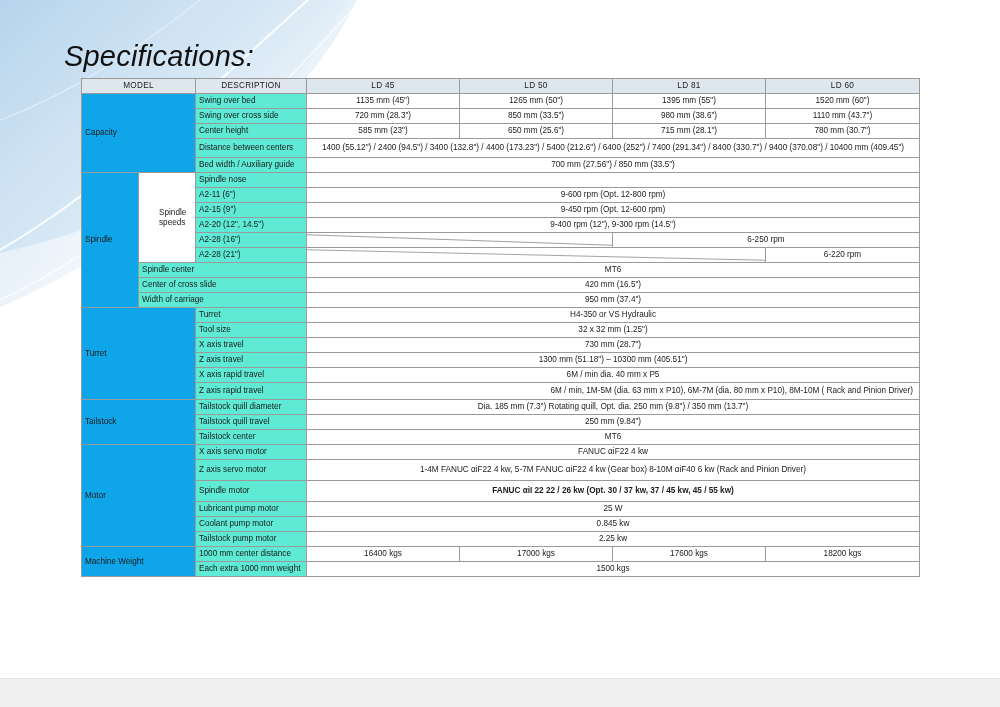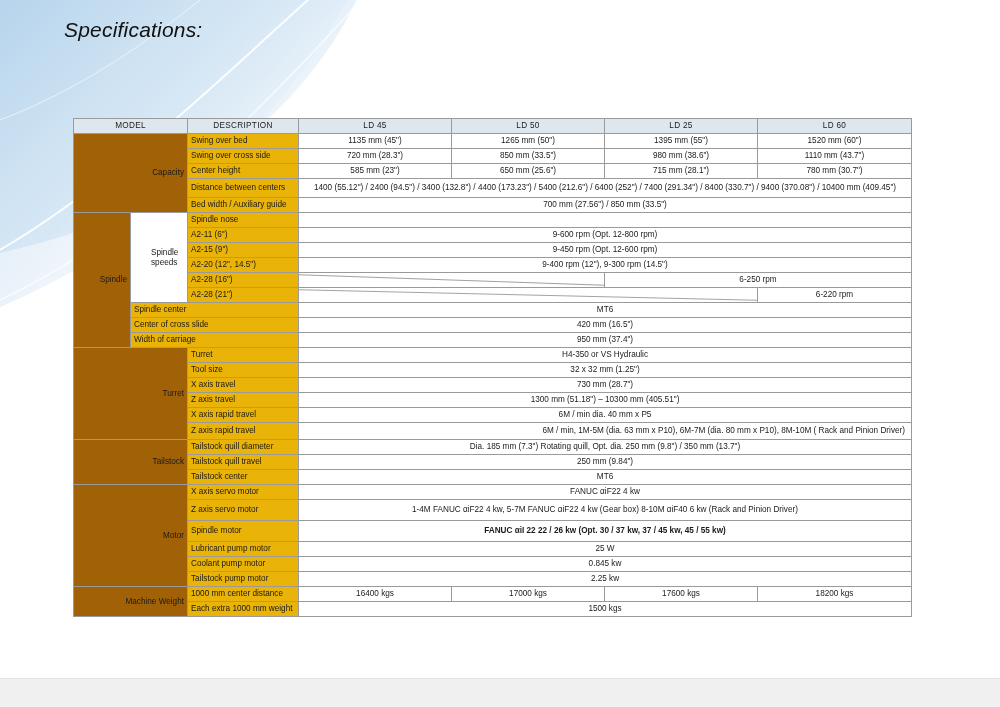--- a/index.html
+++ b/index.html
@@ -51,36 +51,35 @@
     left: 0; bottom: 0;
     width: 1000px; height: 28px;
     background: #f0f0f0;
     border-top: 1px solid #e2e2e2;
     z-index: 0;
   }
 
   .slide-title {
     position: absolute;
     left: 64px;
-    top: 18px;
-    font-size: 21px;
+    top: 40px;
+    font-size: 29px;
     font-style: italic;
     color: #111111;
     z-index: 3;
     letter-spacing: 0.2px;
   }
 
   .table-wrap {
     position: absolute;
-    left: 73px;
+    left: 81px;
     top: 78px;
     width: 838px;
     z-index: 3;
     background: #ffffff;
-    margin-top: 40px;
   }
 
   table.spec {
     border-collapse: collapse;
     width: 838px;
     table-layout: fixed;
     background: #ffffff;
   }
   table.spec td, table.spec th {
     border: 1px solid #9a9a9a;
@@ -93,29 +92,29 @@
   }
   .hdr td {
     background: #dfe7ee;
     font-weight: bold;
     text-align: center;
     font-size: 8.6px;
     letter-spacing: 0.3px;
     padding: 4px 3px;
   }
   .grp {
-    background: #a16207;
+    background: #0ea5e9;
     font-weight: bold;
-    text-align: right;
+    text-align: left;
     font-size: 8.6px;
   }
   .lbl {
     text-align: left;
     padding-left: 5px;
-    background: #eab308;
+    background: #5eead4;
   }
   .c {
     text-align: center;
   }
   .diag {
     position: relative;
     overflow: hidden;
   }
   .diag svg {
     position: absolute;
@@ -151,21 +150,21 @@
     <col style="width:153px">
     <col style="width:154px">
   </colgroup>
 
   <tbody>
         <tr class="hdr">
     <td colspan="2">MODEL</td>
     <td>DESCRIPTION</td>
     <td>LD 45</td>
     <td>LD 50</td>
-    <td>LD 25</td>
+    <td>LD 81</td>
     <td>LD 60</td>
   </tr>
 
   <tr>
     <td class="grp" rowspan="5" colspan="2">Capacity</td>
     <td class="lbl">Swing over bed</td>
     <td class="c">1135 mm (45")</td>
     <td class="c">1265 mm (50")</td>
     <td class="c">1395 mm (55")</td>
     <td class="c">1520 mm (60")</td>

